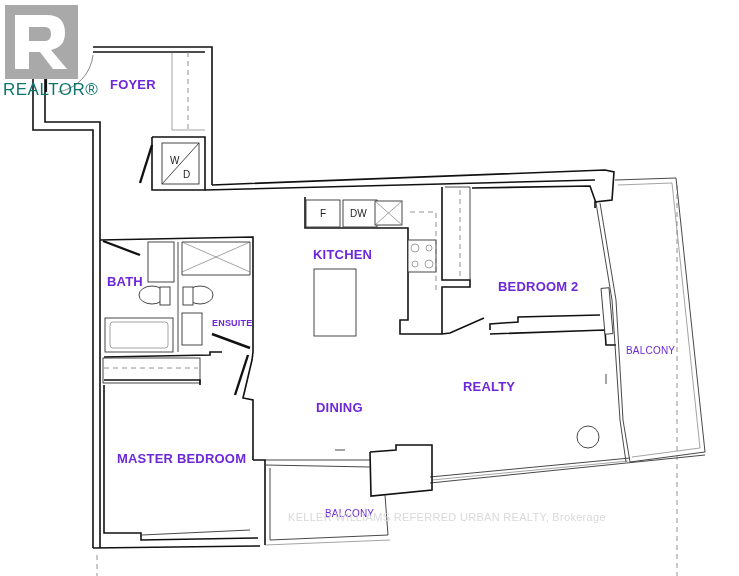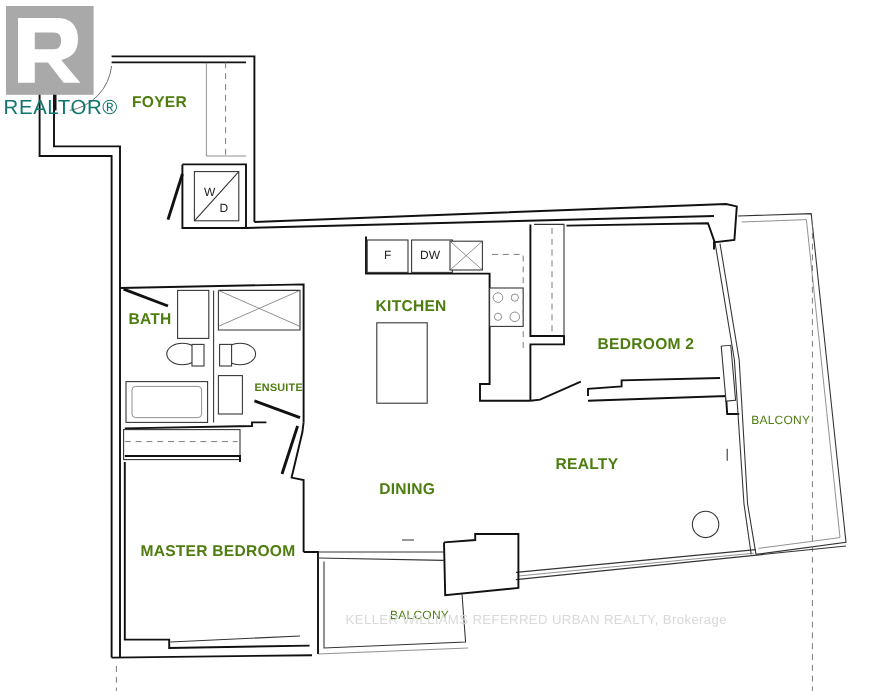--- a/index.html
+++ b/index.html
@@ -5,21 +5,21 @@
   html, body { margin: 0; padding: 0; background: #ffffff; }
   body { width: 739px; height: 576px; overflow: hidden; position: relative; font-family: "Liberation Sans", sans-serif; }
   #plan { position: absolute; left: 0; top: 0; width: 739px; height: 576px; }
   .wall { fill: none; stroke: #111; stroke-width: 1.6; }
   .thin { fill: none; stroke: #333; stroke-width: 0.9; }
   .hair { fill: none; stroke: #666; stroke-width: 0.6; }
   .dash { fill: none; stroke: #777; stroke-width: 0.8; stroke-dasharray: 5 4; }
   .door { fill: none; stroke: #111; stroke-width: 2.4; }
   .arc { fill: none; stroke: #555; stroke-width: 0.7; }
   .fix { fill: #fff; stroke: #333; stroke-width: 0.9; }
-  .room-label { position: absolute; color: #4d7c0f; font-weight: bold; font-size: 13px; white-space: nowrap; letter-spacing: 0.2px; }
+  .room-label { position: absolute; color: #6d28d9; font-weight: bold; font-size: 13px; white-space: nowrap; letter-spacing: 0.2px; }
   .room-label.small { font-weight: normal; font-size: 10px; }
   .room-label.tiny { font-weight: bold; font-size: 9px; }
   .fixture-label { position: absolute; color: #222; font-size: 10px; white-space: nowrap; }
   .logo { position: absolute; left: 0; top: 0; width: 80px; height: 100px; }
   .logo-mark { position: absolute; left: 5px; top: 5px; width: 74px; width: 73px; height: 74px; background: #a9a9a9; }
   .logo-text { position: absolute; left: 3px; top: 80px; color: #0f766e; font-size: 17px; letter-spacing: 0.5px; }
   .watermark { position: absolute; left: 252px; top: 511px; color: #d9d9d9; font-size: 11px; white-space: nowrap; letter-spacing: 0.3px; margin-left: 36px; }
 </style>
 </head>
 <body>
@@ -139,21 +139,21 @@
   </div>
   <div class="logo-text">REALTOR®</div>
 </div>
 
 <div class="room-label" style="left:110px; top:77px;">FOYER</div>
 <div class="fixture-label" style="left:170px; top:155px;">W</div>
 <div class="fixture-label" style="left:183px; top:169px;">D</div>
 <div class="fixture-label" style="left:320px; top:208px;">F</div>
 <div class="fixture-label" style="left:350px; top:208px;">DW</div>
 <div class="room-label" style="left:313px; top:247px;">KITCHEN</div>
-<div class="room-label" style="left:107px; top:258px;">BATH</div>
+<div class="room-label" style="left:107px; top:274px;">BATH</div>
 <div class="room-label tiny" style="left:212px; top:318px;">ENSUITE</div>
 <div class="room-label" style="left:498px; top:279px;">BEDROOM 2</div>
 <div class="room-label small" style="left:626px; top:345px;">BALCONY</div>
 <div class="room-label" style="left:463px; top:379px;">REALTY</div>
 <div class="room-label" style="left:316px; top:400px;">DINING</div>
 <div class="room-label" style="left:117px; top:410px;margin-top:41px;">MASTER BEDROOM</div>
 <div class="room-label small" style="left:325px; top:508px;">BALCONY</div>
 
 <div class="watermark">KELLER WILLIAMS REFERRED URBAN REALTY, Brokerage</div>
 

